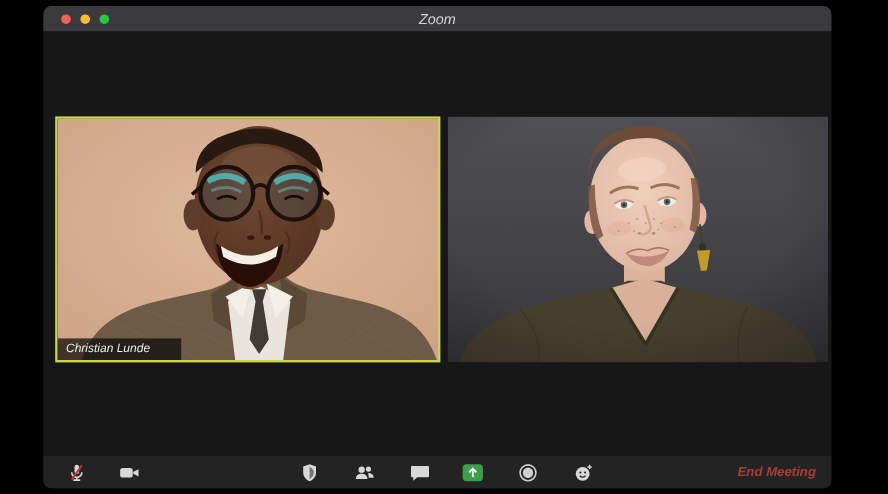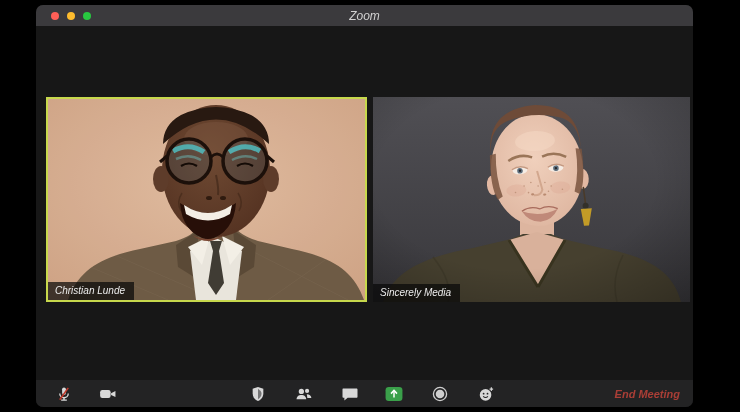--- a/index.html
+++ b/index.html
@@ -15,21 +15,21 @@
   .titlebar{position:absolute;left:0;top:0;right:0;height:21px;background:var(--titlebar-bg);}
   .traffic{position:absolute;left:15px;top:50%;transform:translateY(-50%);display:flex;gap:8px;}
   .dot{width:8px;height:8px;border-radius:50%;}
   .win-title{position:absolute;left:0;right:0;top:50%;transform:translateY(-50%);
     text-align:center;font-size:12px;color:#d2d2d2;}
   .tile{position:absolute;top:92px;height:205px;box-sizing:border-box;overflow:hidden;}
   .tile-left{left:10px;width:321px;border:2px solid var(--active-speaker-border);}
   .tile-right{left:337px;width:317px;}
   .portrait{display:block;width:100%;height:100%;}
   .name-label{position:absolute;left:0;bottom:0;background:rgba(8,8,8,0.72);
-    color:#ececec;font-size:10px;line-height:1.15;padding:3px 9px 4px 7px;white-space:nowrap;}
+    color:#ececec;font-size:10px;line-height:1.15;padding:3px 26px 4px 7px;white-space:nowrap;}
   .toolbar{position:absolute;left:0;right:0;bottom:0;height:27px;background:var(--toolbar-bg);}
   .tb-btn{position:absolute;top:50%;transform:translate(-50%,-50%);display:flex;align-items:center;justify-content:center;}
   .end-meeting{position:absolute;right:13px;top:50%;transform:translateY(-50%);
     color:var(--end-meeting-red);font-size:11px;font-weight:600;padding-left:38px;}
 </style>
 </head>
 <body style="--titlebar-bg: #3b3a3d; --content-bg: #171717; --toolbar-bg: #232324; --active-speaker-border: #c7d84c; --end-meeting-red: #a93e36; --share-green: #3aa04a; --mute-slash-red: #c0392b;">
 
 <div class="window">
 
@@ -176,21 +176,20 @@
           <circle cx="177" cy="90" r="0.8"></circle>
             <circle cx="141" cy="94" r="0.8"></circle>
             <circle cx="188" cy="94" r="0.8"></circle>
           <circle cx="164" cy="89" r="0.8"></circle>
             <circle cx="154" cy="95" r="0.8"></circle>
             <circle cx="174" cy="95" r="0.8"></circle>
         </g>
       </g>
       <rect width="317" height="205" fill="url(#vigR)"></rect>
     </svg>
-    <div class="name-label">Sincerely Media</div>
   </div>
 
   <div class="toolbar">
 
     <span class="tb-btn" style="left:28px">
       <svg width="18" height="17" viewBox="0 0 18 18">
         <rect x="7" y="2" width="4" height="8" rx="2" fill="#d8d8d8"></rect>
         <path d="M4.5,8.5 a4.5,4.5 0 0 0 9,0" stroke="#d8d8d8" stroke-width="1.4" fill="none"></path>
         <line x1="9" y1="13" x2="9" y2="15.3" stroke="#d8d8d8" stroke-width="1.4"></line>
         <line x1="6" y1="15.5" x2="12" y2="15.5" stroke="#d8d8d8" stroke-width="1.4"></line>

